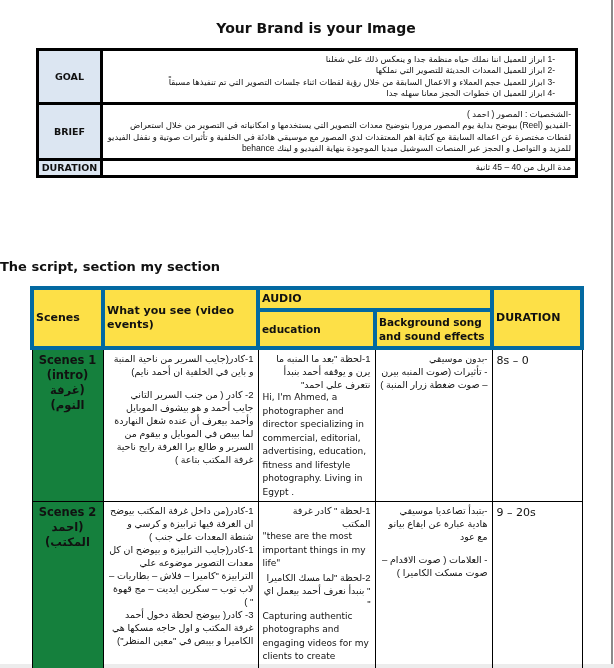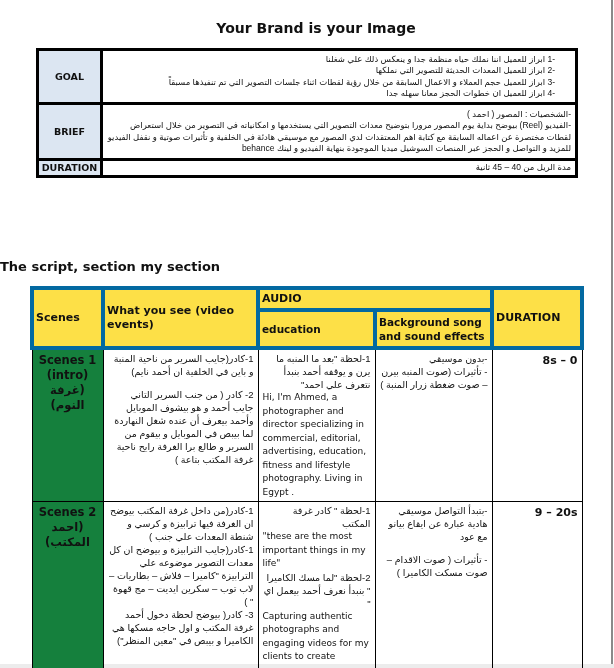--- a/index.html
+++ b/index.html
@@ -58,21 +58,21 @@
   .script td {
     border: 1px solid #000; vertical-align: top; font-size: 9.5px; line-height: 13px;
     padding: 2px 4px;
   }
   .script td.scene {
     background: #15803d; text-align: center; font-weight: bold; font-size: 11.5px;
     font-family: "DejaVu Sans", sans-serif; line-height: 15px; padding-top: 3px;
   }
   .script td.rtl { direction: rtl; text-align: right; }
   .script td.dur {
-    font-weight: bold; text-align: right; font-size: 11px;
+    font-weight: normal; text-align: left; font-size: 11px;
     font-family: "DejaVu Sans", sans-serif; padding-top: 4px; margin-top: 36px;
   }
   .vo .ar { direction: rtl; text-align: right; }
   .vo .en { direction: ltr; text-align: left; font-family: "DejaVu Sans", sans-serif; font-size: 9px; line-height: 13.5px; }
   .para { margin: 0; white-space: pre-line; }
   .gap { height: 10px; }
 </style>
 </head>
 <body>
 
@@ -161,20 +161,20 @@
       <div class="para">1-كادر(جايب الترابيزة و بيوضح ان كل معدات التصوير موضوعه علي الترابيزة "كاميرا – فلاش – بطاريات – لاب توب – سكرين ايديت – مج قهوة " )</div>
       <div class="para">3- كادر( بيوضح لحظة دخول أحمد غرفة المكتب و اول حاجه مسكها هي الكاميرا و بيبص في "معين المنظر")</div>
     </td>
     <td class="vo">
       <div class="ar">1-لحظة " كادر غرفة المكتب</div>
       <div class="en">"these are the most important things in my life"</div>
       <div class="ar">2-لحظة "لما مسك الكاميرا " بنبدأ نعرف أحمد بيعمل اي "</div>
       <div class="en"> Capturing authentic photographs and engaging videos for my clients to create</div>
     </td>
     <td class="rtl">
-      <div>-بتبدأ التواصل موسيقي هادية عبارة عن ايقاع بيانو مع عود</div>
+      <div>-بتبدأ تصاعديا موسيقي هادية عبارة عن ايقاع بيانو مع عود</div>
       <div class="gap"></div>
-      <div>- تأثيرات ( صوت الاقدام – صوت مسكت الكاميرا )</div>
+      <div>- العلامات ( صوت الاقدام – صوت مسكت الكاميرا )</div>
     </td>
     <td class="dur">9 – 20s</td>
   </tr>
 </tbody>
   </table>
 
 </body></html>

